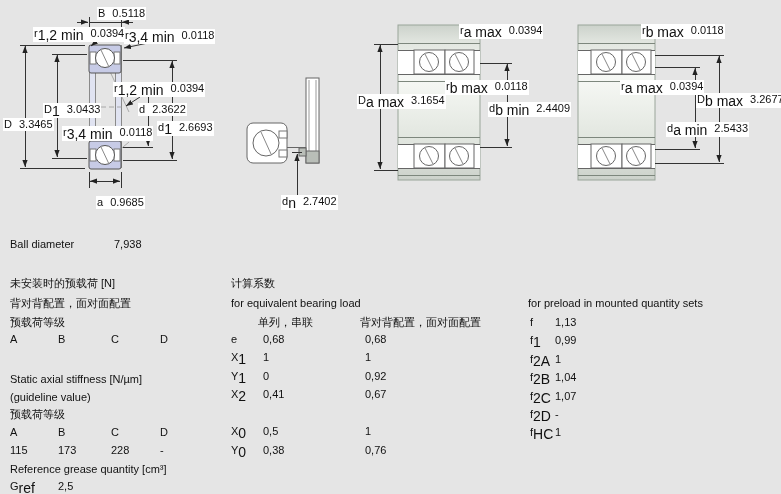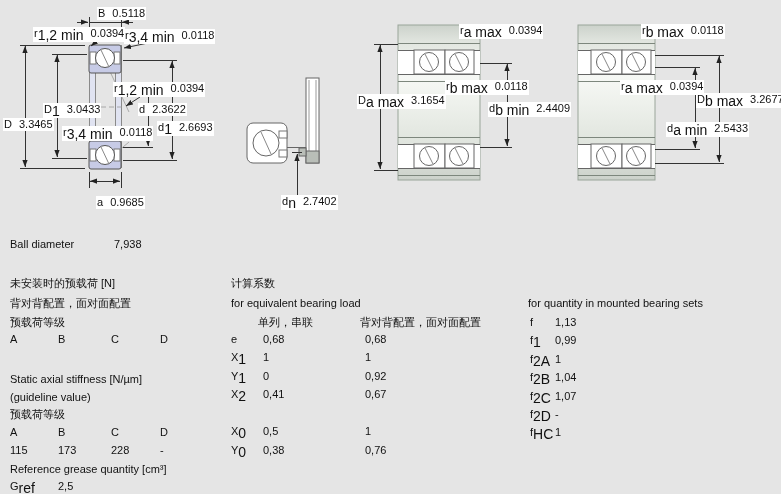--- a/index.html
+++ b/index.html
@@ -260,21 +260,21 @@
   <div class="row" style="left:258px;top:315px">单列，串联</div>
   <div class="row" style="left:360px;top:315px">背对背配置，面对面配置</div>
 
   <div class="row" style="left:231px;top:332px"><span class="c32">e</span><span class="c102">0,68</span><span>0,68</span></div>
   <div class="row" style="left:231px;top:350px"><span class="c32"><span>X</span><sub>1</sub></span><span class="c102">1</span><span>1</span></div>
   <div class="row" style="left:231px;top:369px"><span class="c32"><span>Y</span><sub>1</sub></span><span class="c102">0</span><span>0,92</span></div>
   <div class="row" style="left:231px;top:387px"><span class="c32"><span>X</span><sub>2</sub></span><span class="c102">0,41</span><span>0,67</span></div>
   <div class="row" style="left:231px;top:424px"><span class="c32"><span>X</span><sub>0</sub></span><span class="c102">0,5</span><span>1</span></div>
   <div class="row" style="left:231px;top:443px"><span class="c32"><span>Y</span><sub>0</sub></span><span class="c102">0,38</span><span>0,76</span></div>
 
-  <div class="row b" style="left:528px;top:296px">for quantity in mounted bearing sets</div>
+  <div class="row b" style="left:528px;top:296px">for preload in mounted quantity sets</div>
   <div class="row" style="left:530px;top:315px"><span class="c25">f</span><span>1,13</span></div>
   <div class="row" style="left:530px;top:333px"><span class="c25"><span>f</span><sub>1</sub></span><span>0,99</span></div>
   <div class="row" style="left:530px;top:352px"><span class="c25"><span>f</span><sub>2A</sub></span><span>1</span></div>
   <div class="row" style="left:530px;top:370px"><span class="c25"><span>f</span><sub>2B</sub></span><span>1,04</span></div>
   <div class="row" style="left:530px;top:389px"><span class="c25"><span>f</span><sub>2C</sub></span><span>1,07</span></div>
   <div class="row" style="left:530px;top:407px"><span class="c25"><span>f</span><sub>2D</sub></span><span>-</span></div>
   <div class="row" style="left:530px;top:425px"><span class="c25"><span>f</span><sub>HC</sub></span><span>1</span></div>
 
 </div>
 

